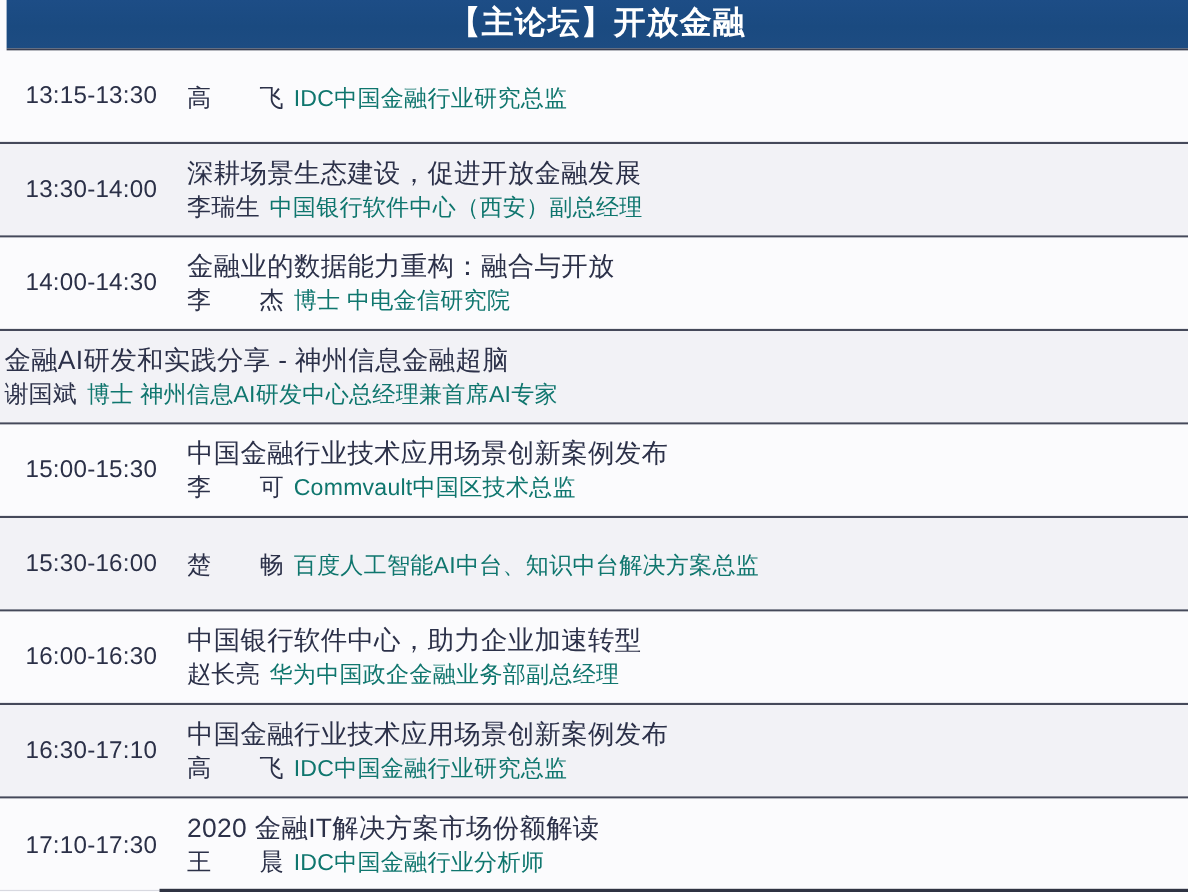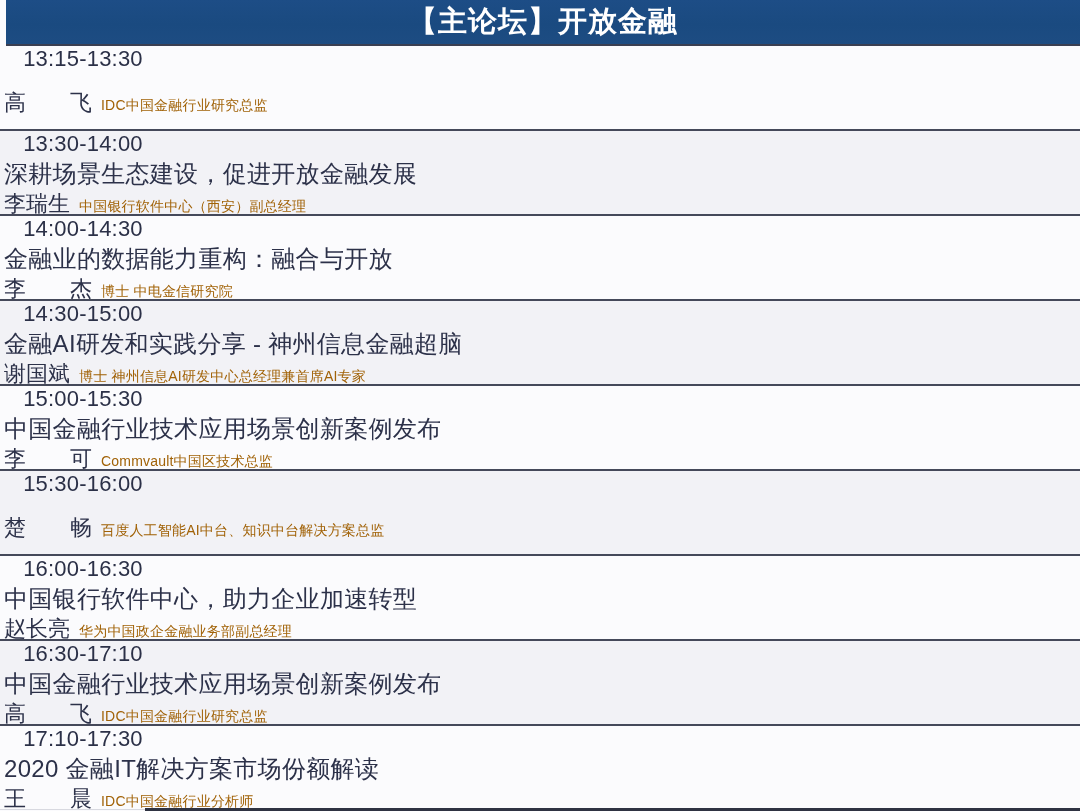--- a/index.html
+++ b/index.html
@@ -47,21 +47,20 @@
   .rows {
     display: block;
   }
   .row {
     height: 85px;
     display: flex;
     align-items: stretch;
     border-bottom: 2px solid #45495a;
     box-sizing: border-box;
     position: relative;
-    flex-direction: column;
   }
   .row.alt {
     background: #f2f2f6;
   }
   .row.plain {
     background: #fbfbfd;
   }
   .row.last {
     border-bottom: none;
   }
@@ -102,22 +101,22 @@
     align-items: baseline;
     margin-top: 3px;
     white-space: nowrap;
   }
   .speaker-name {
     color: #2c3149;
     font-size: 22px;
     line-height: 1.2;
   }
   .speaker-org {
-    color: #a16207;
-    font-size: 14px;
+    color: #0f766e;
+    font-size: 21px;
     line-height: 1.2;
     margin-left: 9px;
     letter-spacing: 0.2px;
   }
 
   
   .bottom-rule {
     position: absolute;
     left: 145px;
     right: 0;
@@ -167,21 +166,20 @@
         <div class="time-cell">14:00-14:30</div>
         <div class="content-cell">
           <div class="session-title">金融业的数据能力重构：融合与开放</div>
           <div class="speaker-line">
             <span class="speaker-name">李　　杰</span>
             <span class="speaker-org">博士 中电金信研究院</span>
           </div>
         </div>
       </div>
       <div class="row alt">
-        <div class="time-cell">14:30-15:00</div>
         <div class="content-cell">
           <div class="session-title">金融AI研发和实践分享 - 神州信息金融超脑</div>
           <div class="speaker-line">
             <span class="speaker-name">谢国斌</span>
             <span class="speaker-org">博士 神州信息AI研发中心总经理兼首席AI专家</span>
           </div>
         </div>
       </div>
       <div class="row plain">
         <div class="time-cell">15:00-15:30</div>

